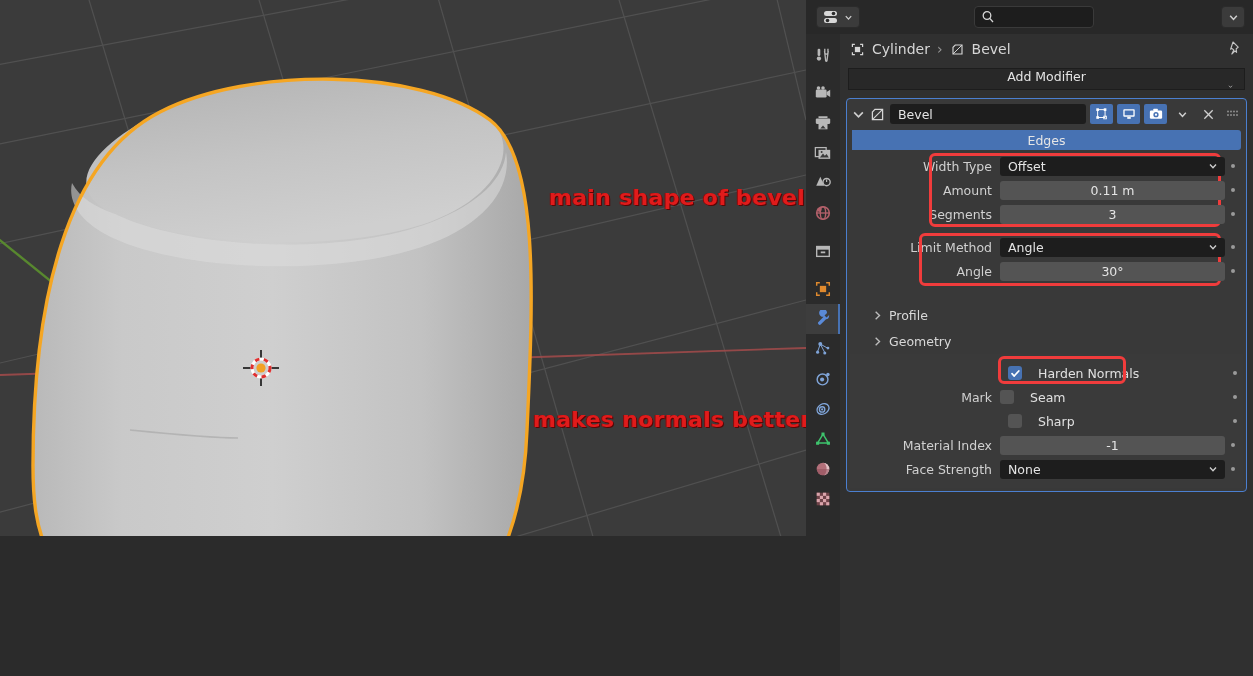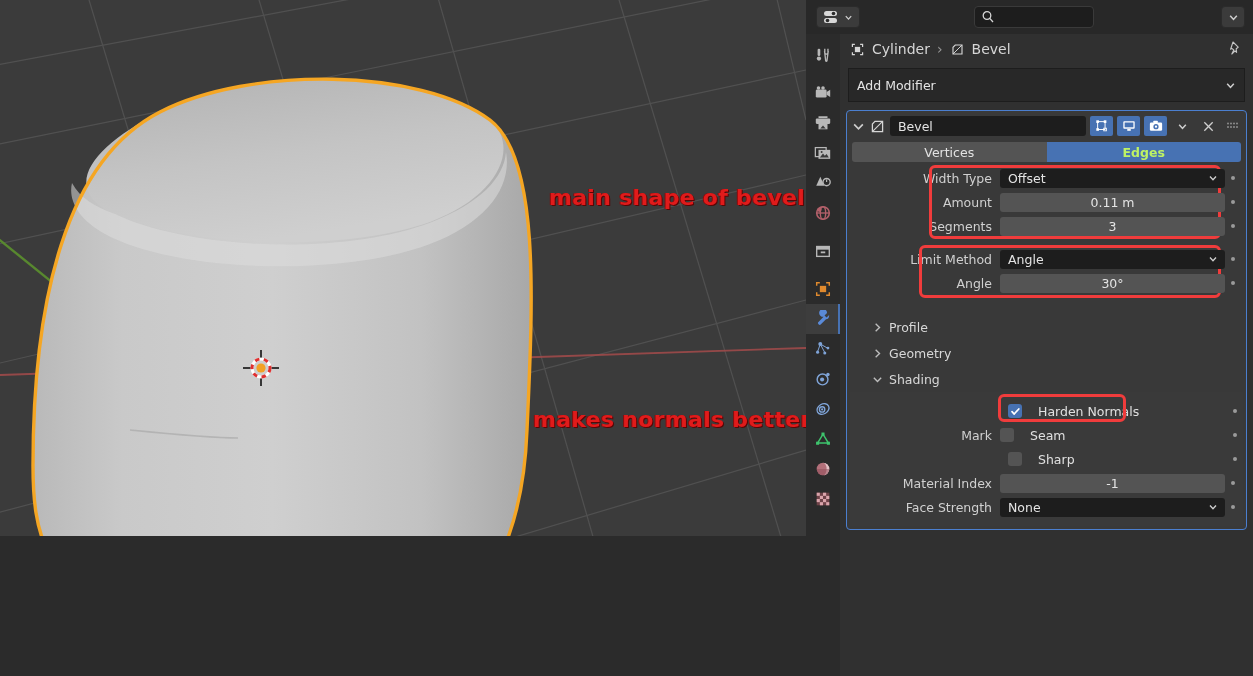--- a/index.html
+++ b/index.html
@@ -89,22 +89,22 @@
   }
   #breadcrumb {
     display: flex; align-items: center; height: 30px; padding: 0 10px; gap: 7px;
     color: #d6d6d6; font-size: 14px;
   }
   #pin-icon { margin-left: auto; }
 
   .add-modifier-btn {
     margin: 4px 8px 8px 8px; height: 22px;
     background: #282828; border: 1px solid #1d1d1d; border-radius: 0;
-    display: flex; align-items: center; padding: 16px 8px;
-    color: #e4e4e4; font-size: 12.5px;
+    display: flex; align-items: center; padding: 0 8px;
+    color: #e4e4e4; font-size: 12.5px; flex-direction: column;
   }
 
   
   #modifier-panel {
     margin: 0 6px; border: 1px solid #4b7fd0; border-radius: 4px;
     background: #393939; padding: 3px;
   }
   #mod-header { display: flex; align-items: center; height: 24px; gap: 4px; padding: 0 2px; }
   .mod-name-field {
     flex: 1; height: 20px; background: #1d1d1d; border-radius: 3px;
@@ -121,21 +121,21 @@
   }
   .dots-handle { width: 18px; height: 20px; display:flex; align-items:center; justify-content:center; }
 
   
   #mode-row { display: flex; margin: 4px 2px 0 2px; height: 20px; }
   .mode-btn {
     flex: 1; display: flex; align-items: center; justify-content: center;
     font-size: 12.5px; color: #e2e2e2; background: #545454;
     border-radius: 3px 0 0 3px;
   }
-  .mode-btn.active { background: #4772b3; color: #bef264; border-radius: 0 3px 3px 0; font-weight: bold; }
+  .mode-btn.active { background: #4772b3; color: #e5e5e5; border-radius: 0 3px 3px 0; }
 
   
   .prop-row {
     display: flex; align-items: center; height: 22px; margin-top: 2px;
     padding-right: 2px;
   }
   .prop-label {
     width: 150px; text-align: right; padding-right: 8px;
     color: #d0d0d0; font-size: 12.5px;
   }
@@ -511,23 +511,20 @@
                 <circle cx="2" cy="7" r="1"></circle>
                   <circle cx="5" cy="7" r="1"></circle>
                 <circle cx="8" cy="7" r="1"></circle>
                   <circle cx="11" cy="7" r="1"></circle>
               </g>
             </svg>
           </div>
         </div>
 
         <div id="mode-row">
-          <div class="mode-btn">
-            <span>Vertices</span>
-          </div>
           <div class="mode-btn active">
             <span>Edges</span>
           </div>
         </div>
 
         <div style="position:relative; margin-top:5px;">
           <div class="redbox" style="left:79px; top:-2px; right:22px; bottom:-2px;"></div>
 
           <div class="prop-row">
             <div class="prop-label">Width Type</div>
@@ -596,26 +593,20 @@
               <path d="M4 2 L8.2 6 L4 10" stroke="#bdbdbd" stroke-width="1.5" fill="none"></path>
             </svg>
             <span>Profile</span>
           </div>
           <div class="sub-panel">
             <svg width="11" height="11" viewBox="0 0 12 12">
               <path d="M4 2 L8.2 6 L4 10" stroke="#bdbdbd" stroke-width="1.5" fill="none"></path>
             </svg>
             <span>Geometry</span>
           </div>
-          <div class="sub-panel">
-            <svg width="11" height="11" viewBox="0 0 12 12">
-              <path d="M2 4 L6 8.2 L10 4" stroke="#bdbdbd" stroke-width="1.5" fill="none"></path>
-            </svg>
-            <span>Shading</span>
-          </div>
         </div>
 
         <div class="shading-body" style="position:relative; padding-top:6px;">
           <div class="redbox" style="left:148px; top:2px; width:128px; height:28px;"></div>
 
           <div class="cb-row">
             <div style="width:158px"></div>
             <div class="cb checked">
               <svg width="11" height="11" viewBox="0 0 12 12">
                 <path d="M2.2 6.2 L4.6 8.8 L9.6 3.2" stroke="#fff" stroke-width="1.8" fill="none" stroke-linecap="round" stroke-linejoin="round"></path>

